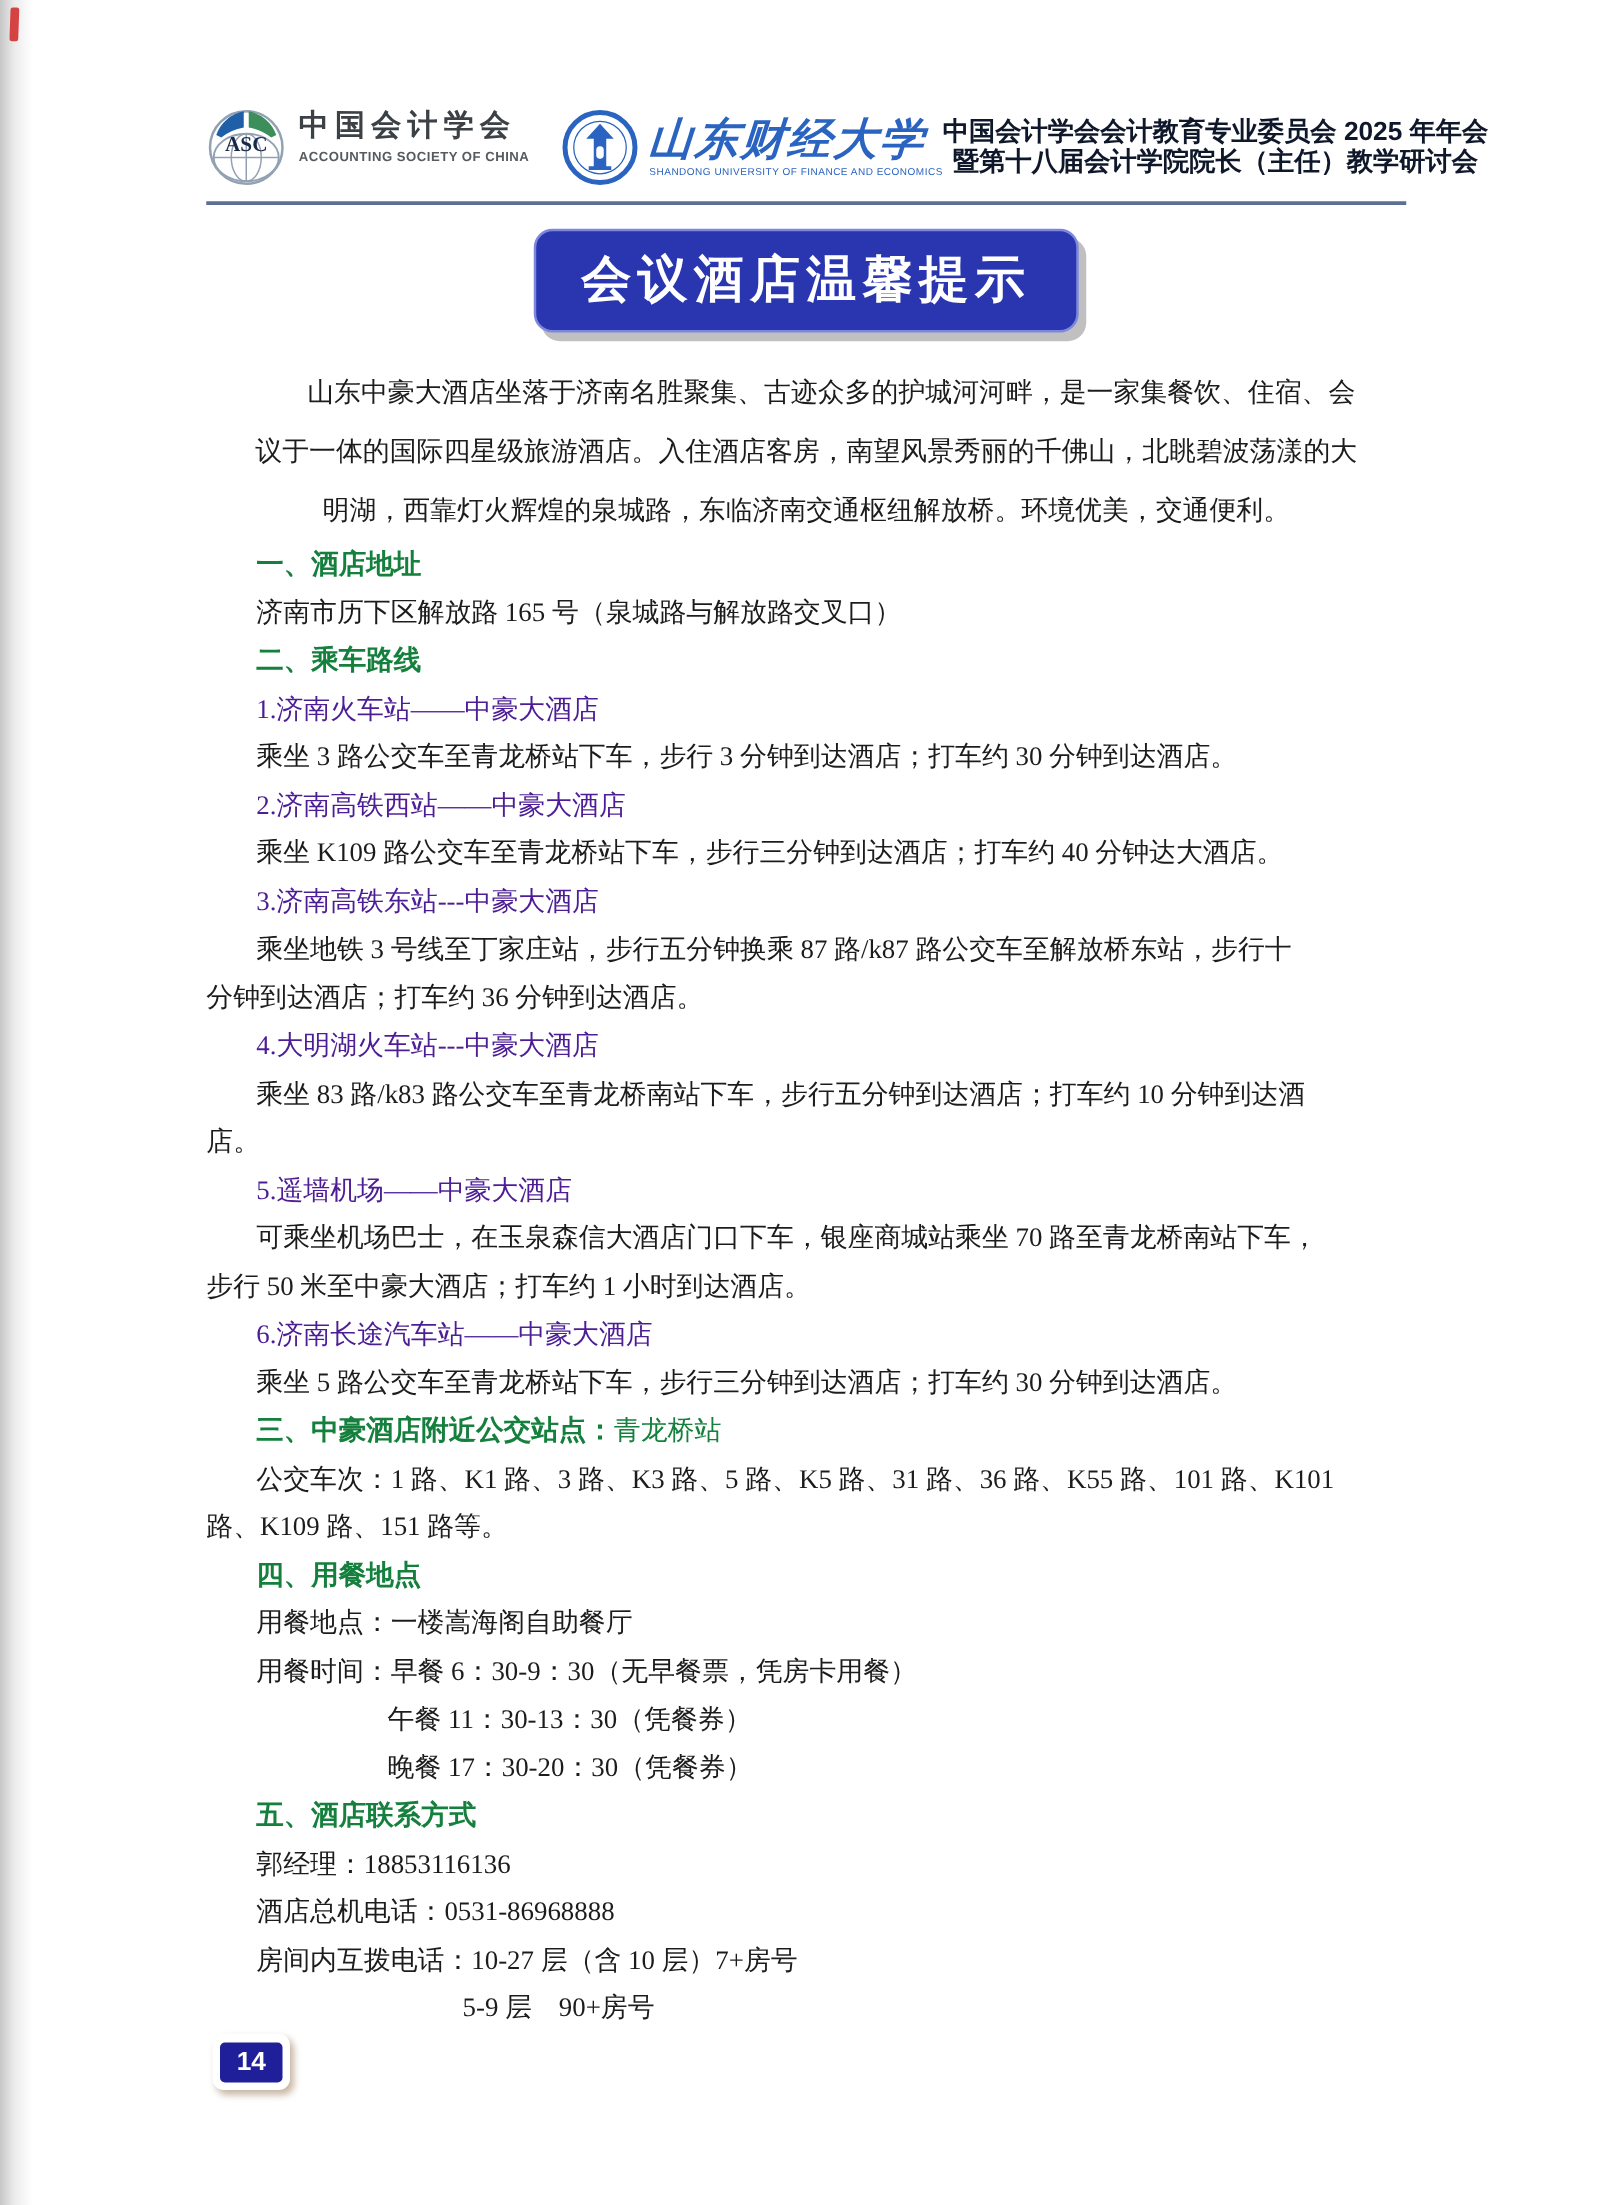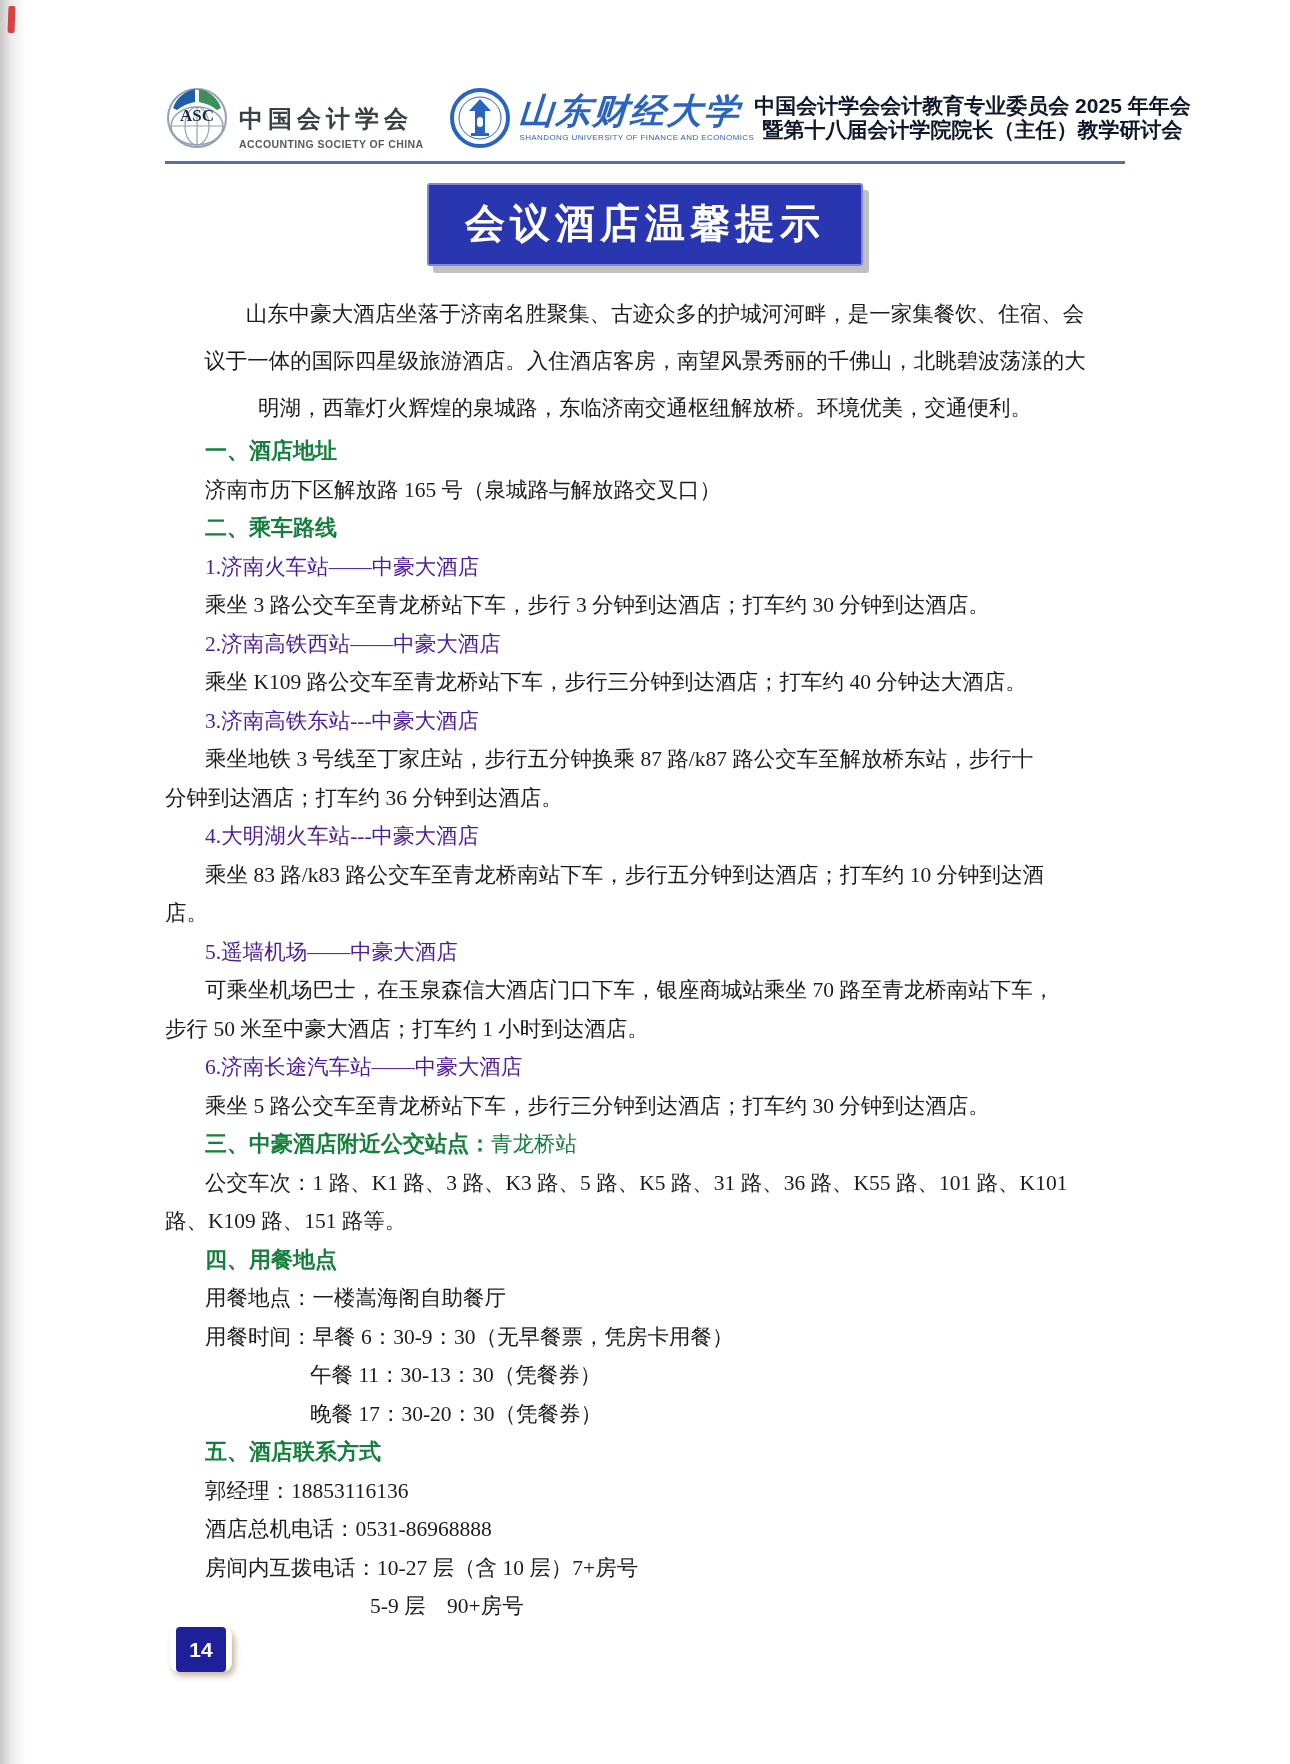--- a/index.html
+++ b/index.html
@@ -11,21 +11,21 @@
   
   .edge-left{position:absolute;left:0;top:0;bottom:0;width:26px;
     background:linear-gradient(to right,#c7c7c7,#ececec 45%,#ffffff);}
   .red-mark{position:absolute;left:8px;top:6px;width:7px;height:27px;
     background:#d23030;border-radius:2px;transform:rotate(2deg);opacity:.9;}
 
   .content{position:absolute;left:165px;top:0;width:960px;}
 
   
   .header-row{display:flex;align-items:center;margin-top:84px;height:68px;}
-  .logo-block{display:flex;align-items:flex-end;}
+  .logo-block{display:flex;align-items:flex-start;}
   .logo-circle{flex:0 0 auto;}
   .asc-text{margin-left:10px;}
   .asc-cn{font-family:"Liberation Sans",sans-serif;font-weight:bold;
     font-size:24px;letter-spacing:5px;color:#3c4146;line-height:30px;white-space:nowrap;}
   .asc-en{font-family:"Liberation Sans",sans-serif;font-weight:bold;
     font-size:10.5px;letter-spacing:.4px;color:#565b60;margin-top:4px;white-space:nowrap;}
   .sdufe-block{margin-left:26px;display:flex;align-items:center;}
   .sdufe-text{margin-left:8px;}
   .sdufe-cn{font-family:"Liberation Serif",serif;font-weight:bold;font-style:italic;
     font-size:35px;color:#2a64c0;letter-spacing:2px;line-height:36px;white-space:nowrap;
@@ -35,42 +35,42 @@
   .event-text{margin-left:auto;font-family:"Liberation Sans",sans-serif;font-weight:bold;
     font-size:21px;line-height:24px;color:#0f172a;white-space:nowrap;text-align:center;}
   .rule{height:3px;background:#5d6f92;margin-top:9px;}
 
   
   .banner-wrap{display:flex;justify-content:center;margin-top:19px;}
   .banner{
     background:#2936b0;color:#ffffff;
     font-family:"Liberation Serif",serif;font-weight:bold;
     font-size:40px;letter-spacing:5px;
-    padding:11px 36px 13px 36px;border-radius:3px;
+    padding:11px 36px 13px 36px;border-radius:15px;
     border:2px solid #7d88dd;
     box-shadow:6px 7px 0 #c0c0c0;
     white-space:nowrap;
   }
 
   
   .doc{margin-top:25px;}
   .l{font-size:21.5px;line-height:38.5px;white-space:nowrap;}
   .l.intro{line-height:47px;text-align:center;}
   .l.ind2{padding-left:40px;}
   .l.meal{padding-left:145px;}
   .l.room{padding-left:205px;}
   .l.head{font-family:"Liberation Sans",sans-serif;font-weight:bold;font-size:22px;color:#15803d;}
   .l.route{font-family:"Liberation Serif",serif;font-size:21.5px;color:#4c1d95;}
   .l .normal-part{font-family:"Liberation Serif",serif;font-weight:normal;font-size:21.5px;}
 
   
   .badge-outer{position:absolute;left:170px;top:1627px;width:62px;height:45px;
     background:#ffffff;border-radius:9px;box-shadow:3px 4px 6px #c9b7a4;
     display:flex;align-items:center;justify-content:center;}
-  .badge-inner{width:50px;height:45px;background:#1e1f99;border-radius:4px;
+  .badge-inner{width:50px;height:32px;background:#1e1f99;border-radius:4px;
     color:#ffffff;font-family:"Liberation Sans",sans-serif;font-weight:bold;font-size:21px;
     display:flex;align-items:center;justify-content:center;}
 </style>
 </head>
 <body>
 
 <div class="edge-left"></div>
 <div class="red-mark"></div>
 
 <div class="content">

